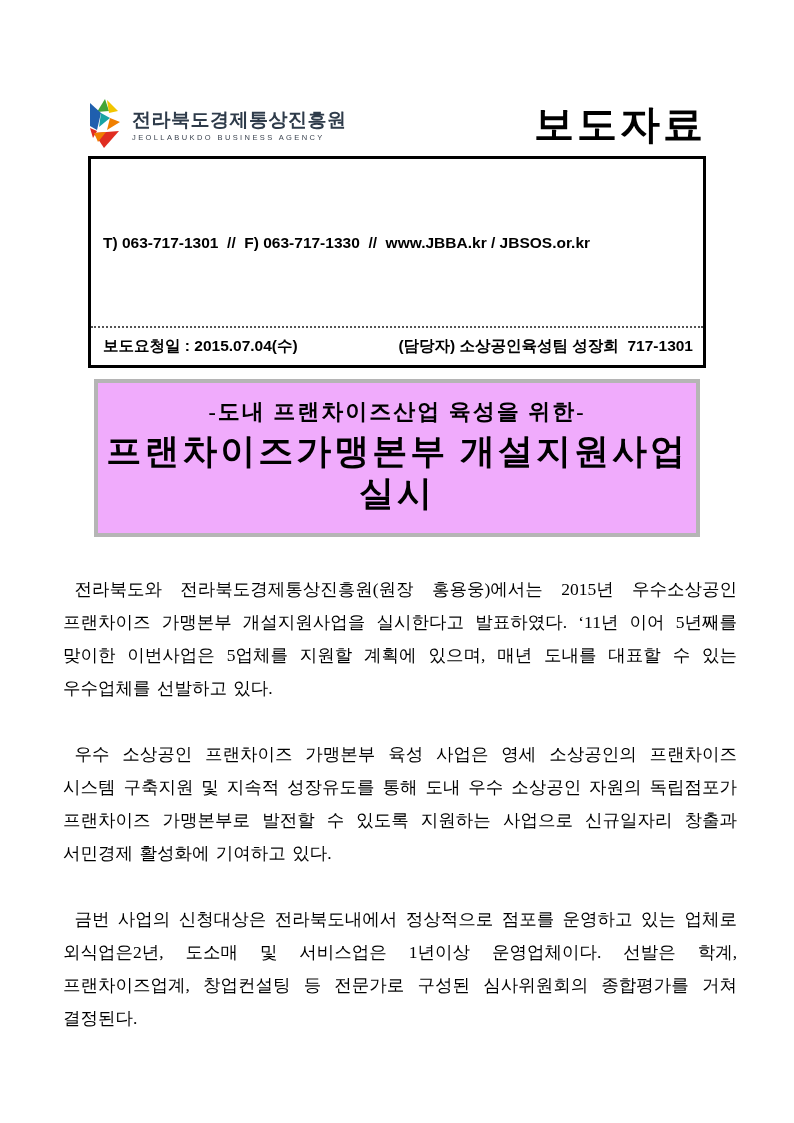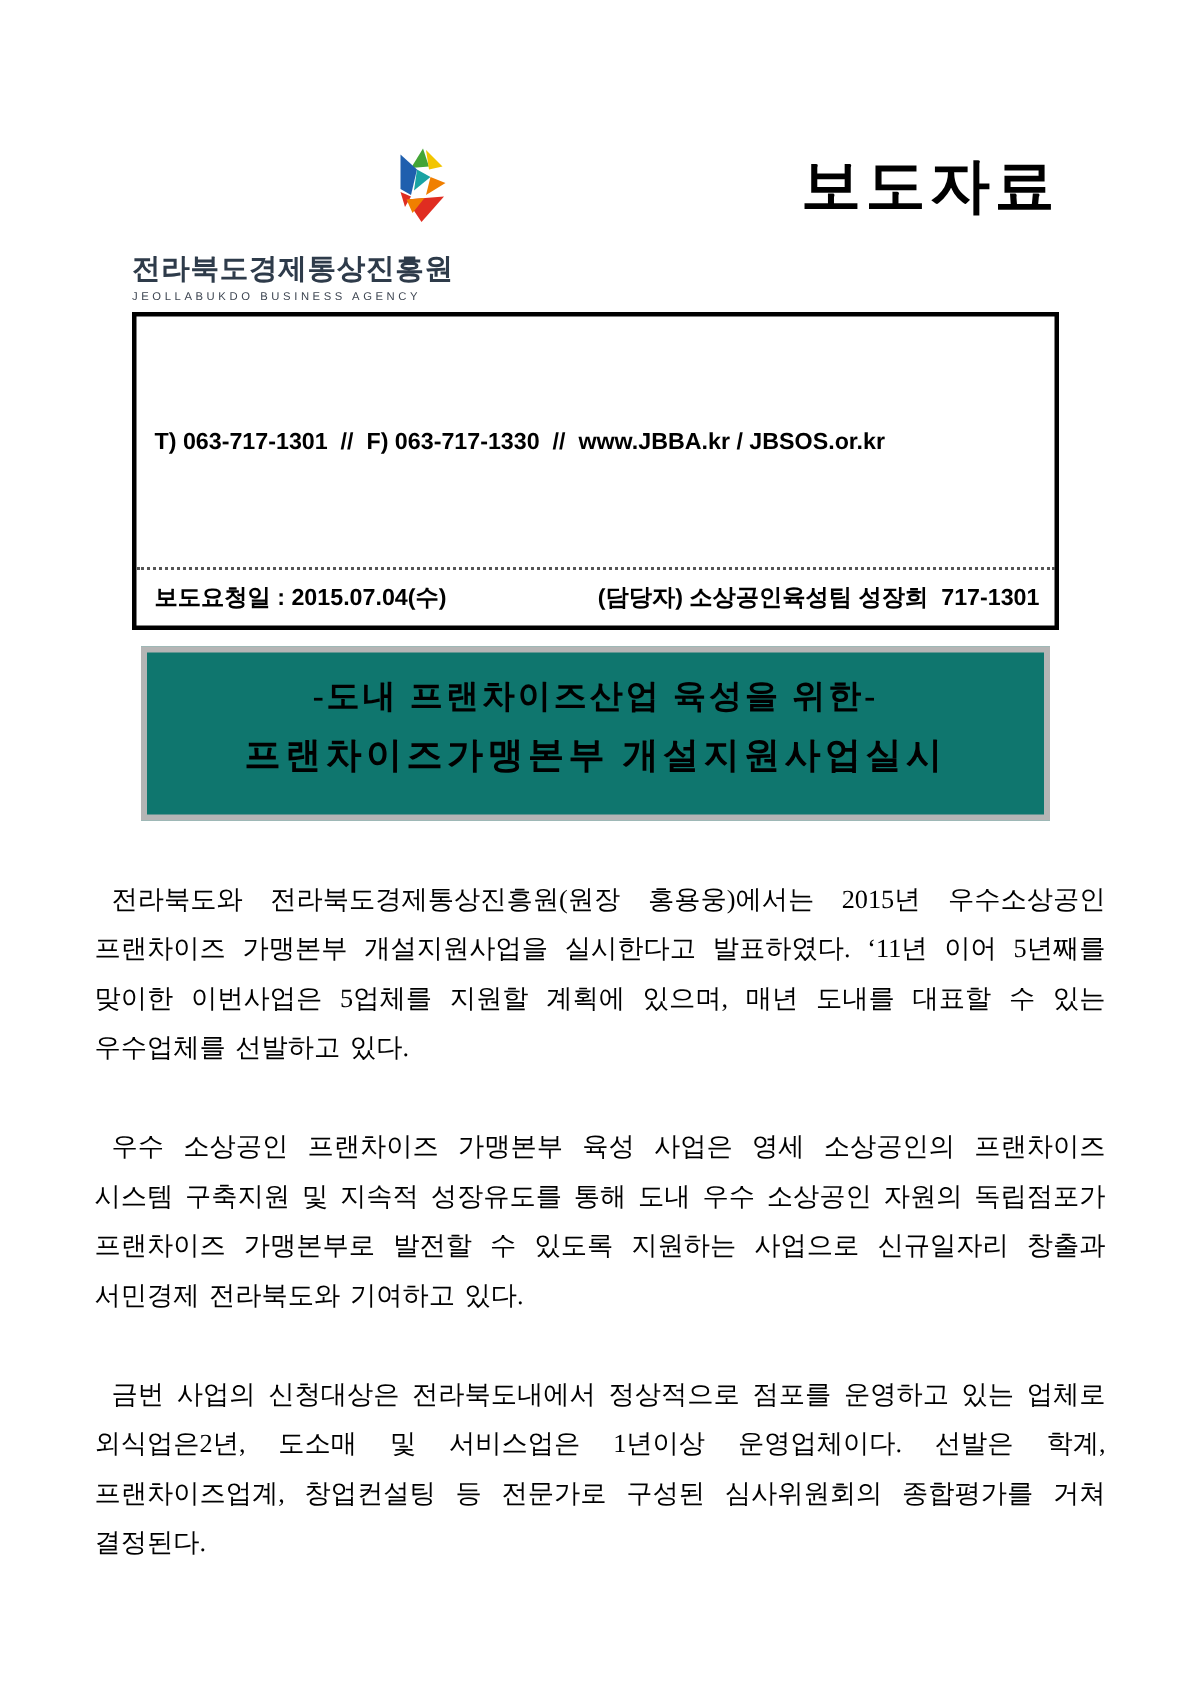--- a/index.html
+++ b/index.html
@@ -12,21 +12,21 @@
     overflow:hidden;
     box-sizing:border-box;
     padding-top:96px;
   }
 
   
   .header {
     display:flex; justify-content:space-between; align-items:flex-start;
     margin:0 88px 6px 88px;
   }
-  .logo { display:flex; align-items:flex-end; gap:6px;flex-direction:column; }
+  .logo { display:flex; align-items:flex-start; gap:6px; }
   .logo svg { display:block; margin-top:2px; }
   .brand { display:flex; flex-direction:column; margin-top:14px; }
   .brand-ko {
     font-family:"Liberation Sans","DejaVu Sans",sans-serif;
     font-weight:bold; font-size:19px; letter-spacing:0.5px; color:#2e3b4a;
     line-height:20px;
   }
   .brand-en {
     font-family:"Liberation Sans","DejaVu Sans",sans-serif;
     font-weight:normal; font-size:7.5px; letter-spacing:2.4px; color:#3c4450;
@@ -51,29 +51,29 @@
     border-top:2px dotted #555;
     padding:8px 10px 8px 12px;
     display:flex; justify-content:space-between; align-items:center;
     white-space:pre-wrap;
   }
 
   
   .title-box {
     margin:11px 94px 0 94px;
     border:4px solid #b5b5b5;
-    background:#0f766e;
+    background:#f0abfc;
     text-align:center;
     padding:14px 6px 18px 6px;
   }
   .title-sub {
     font-weight:bold; font-size:22px; letter-spacing:2px; line-height:30px;
   }
   .title-main {
-    font-weight:bold; font-size:24px; letter-spacing:3px; line-height:42px;
+    font-weight:bold; font-size:35px; letter-spacing:3px; line-height:42px;
     margin-top:4px;
   }
 
   
   .body-text { margin:36px 57px 0 63px; }
   .body-text p {
     margin:0 0 33px 0;
     font-size:17.5px; line-height:33px;
     text-align:justify;
     text-indent:0.65em;
@@ -116,18 +116,18 @@
     </div>
   </div>
 
   <div class="title-box">
     <div class="title-sub">-도내 프랜차이즈산업 육성을 위한-</div>
     <div class="title-main">프랜차이즈가맹본부 개설지원사업실시</div>
   </div>
 
   <div class="body-text">
     <p>전라북도와 전라북도경제통상진흥원(원장 홍용웅)에서는 2015년 우수소상공인 프랜차이즈 가맹본부 개설지원사업을 실시한다고 발표하였다. ‘11년 이어 5년째를 맞이한 이번사업은 5업체를 지원할 계획에 있으며, 매년 도내를 대표할 수 있는 우수업체를 선발하고 있다.</p>
-    <p>우수 소상공인 프랜차이즈 가맹본부 육성 사업은 영세 소상공인의 프랜차이즈 시스템 구축지원 및 지속적 성장유도를 통해 도내 우수 소상공인 자원의 독립점포가 프랜차이즈 가맹본부로 발전할 수 있도록 지원하는 사업으로 신규일자리 창출과 서민경제 전라북도와 기여하고 있다.</p>
+    <p>우수 소상공인 프랜차이즈 가맹본부 육성 사업은 영세 소상공인의 프랜차이즈 시스템 구축지원 및 지속적 성장유도를 통해 도내 우수 소상공인 자원의 독립점포가 프랜차이즈 가맹본부로 발전할 수 있도록 지원하는 사업으로 신규일자리 창출과 서민경제 활성화에 기여하고 있다.</p>
     <p>금번 사업의 신청대상은 전라북도내에서 정상적으로 점포를 운영하고 있는 업체로 외식업은2년, 도소매 및 서비스업은 1년이상 운영업체이다. 선발은 학계, 프랜차이즈업계, 창업컨설팅 등 전문가로 구성된 심사위원회의 종합평가를 거쳐 결정된다.</p>
 
   </div>
 
 </div>
 
 </body></html>

